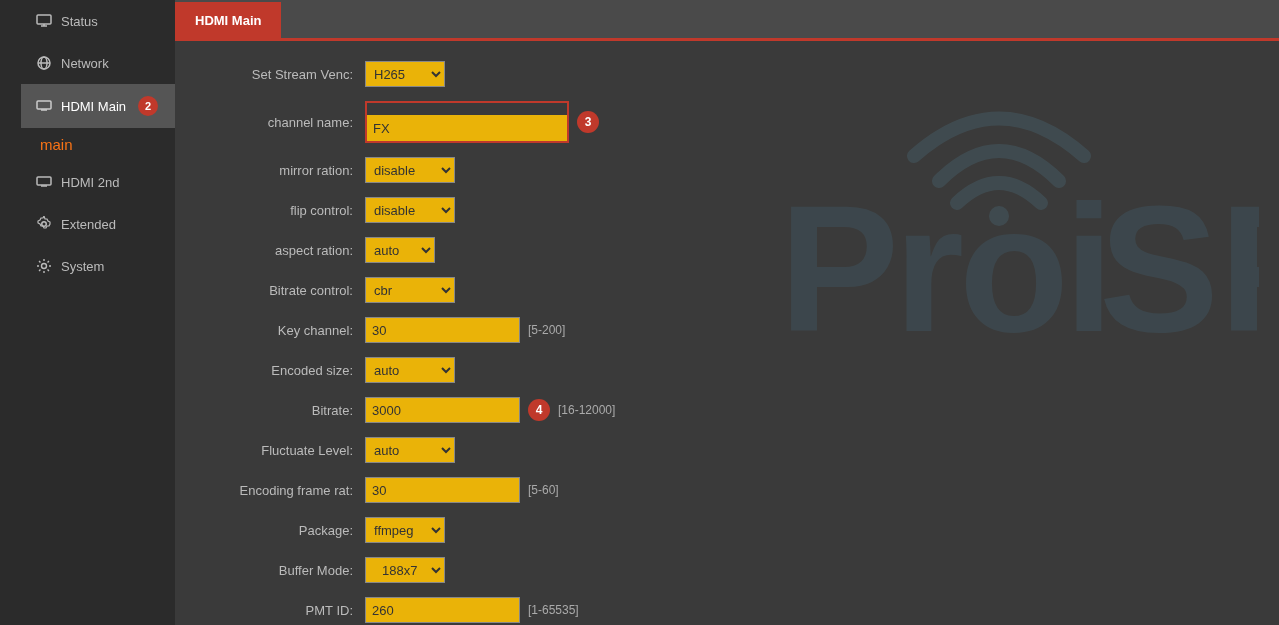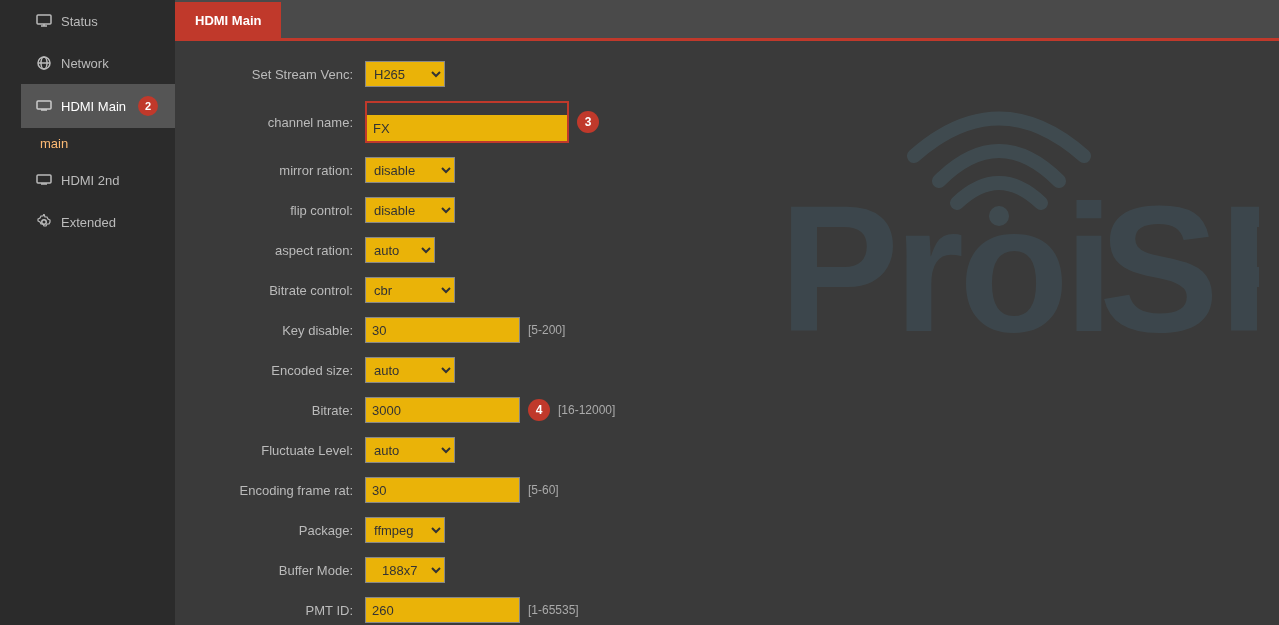--- a/index.html
+++ b/index.html
@@ -6,21 +6,21 @@
     body { background: #3a3a3a; font-family: Arial, sans-serif; font-size: 13px; color: #ccc; width: 1279px; height: 625px; overflow: hidden; display: flex; flex-direction: column; }
 
     
     .main-layout { display: flex; flex: 1; overflow: hidden; }
 
     
     .sidebar { width: 175px; background: #2b2b2b; display: flex; flex-direction: column; flex-shrink: 0; }
     .sidebar-item { display: flex; align-items: center; gap: 8px; padding: 12px 14px; cursor: pointer; color: #bbb; font-size: 13px; margin-left: 21px; }
     .sidebar-item.active { background: #555; color: #fff; }
     .sidebar-item .icon { width: 18px; height: 18px; display: inline-flex; align-items: center; justify-content: center; flex-shrink: 0; }
-    .sidebar-sub { padding: 8px 14px 8px 40px; color: #fdba74; font-size: 13px; cursor: pointer; }
+    .sidebar-sub { padding: 8px 14px 8px 40px; color: #f97316; font-size: 15px; cursor: pointer; }
     .badge { background: #c0392b; color: #fff; border-radius: 50%; width: 20px; height: 20px; display: flex; align-items: center; justify-content: center; font-size: 11px; font-weight: bold; margin-left: 4px; flex-shrink: 0; }
 
     
     .content { flex: 1; display: flex; flex-direction: column; overflow: hidden; position: relative; }
 
     
     .tab-bar { display: flex; background: #4a4a4a; height: 38px; align-items: flex-end; padding: 0 0 0 0; }
     .tab { padding: 8px 20px; background: #c0392b; color: #fff; font-size: 13px; font-weight: bold; height: 36px; display: flex; align-items: center; cursor: pointer; }
 
     
@@ -89,20 +89,29 @@
     </div>
     <div class="sidebar-item">
       <span class="icon">
         <svg width="16" height="16" viewBox="0 0 16 16" fill="#bbb">
             <path d="M8 5a3 3 0 100 6A3 3 0 008 5zm0 1.5a1.5 1.5 0 110 3 1.5 1.5 0 010-3z"></path>
             <path d="M8 0l-1 2H5L4 4l-2 1v2l2 1 1 2h2l1 2h2l1-2h2l1-2v-2l-2-1-1-2H9L8 0z" fill="none" stroke="#bbb" stroke-width="1.2"></path>
           </svg>
       </span>
       <span>Extended</span>
     </div>
+    <div class="sidebar-item">
+      <span class="icon">
+        <svg width="16" height="16" viewBox="0 0 16 16" fill="none" stroke="#bbb" stroke-width="1.4">
+            <circle cx="8" cy="8" r="2.5"></circle>
+            <path d="M8 1v2M8 13v2M1 8h2M13 8h2M3.05 3.05l1.41 1.41M11.54 11.54l1.41 1.41M3.05 12.95l1.41-1.41M11.54 4.46l1.41-1.41"></path>
+          </svg>
+      </span>
+      <span>System</span>
+    </div>
   </div>
 
   <div class="content">
 
     <div class="tab-bar">
       <div class="tab">
         <span>HDMI Main</span>
       </div>
     </div>
 
@@ -171,21 +180,21 @@
 
       <div class="form-row">
         <span class="form-label">Bitrate control:</span>
         <select class="form-control" style="width:90px;">
           <option>cbr</option>
           <option>vbr</option>
         </select>
       </div>
 
       <div class="form-row">
-        <span class="form-label">Key disable:</span>
+        <span class="form-label">Key channel:</span>
         <input type="text" class="form-control input-sm" value="30" style="">
         <span class="form-hint">[5-200]</span>
       </div>
 
       <div class="form-row">
         <span class="form-label">Encoded size:</span>
         <select class="form-control" style="width:90px;">
           <option>auto</option>
           <option>1920x1080</option>
           <option>1280x720</option>

